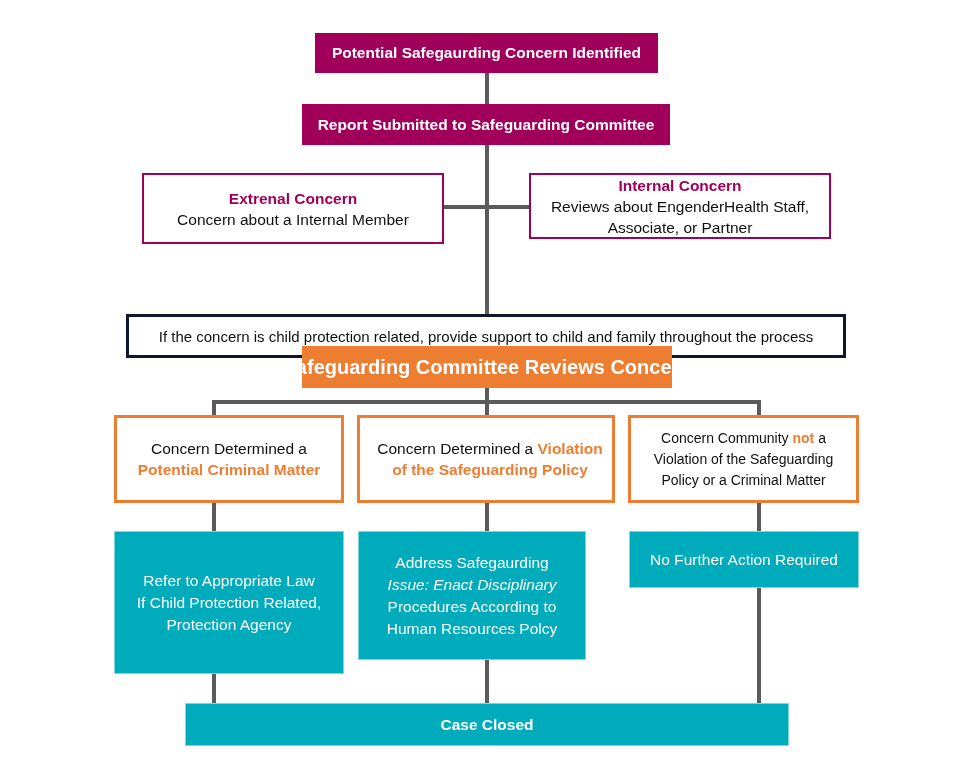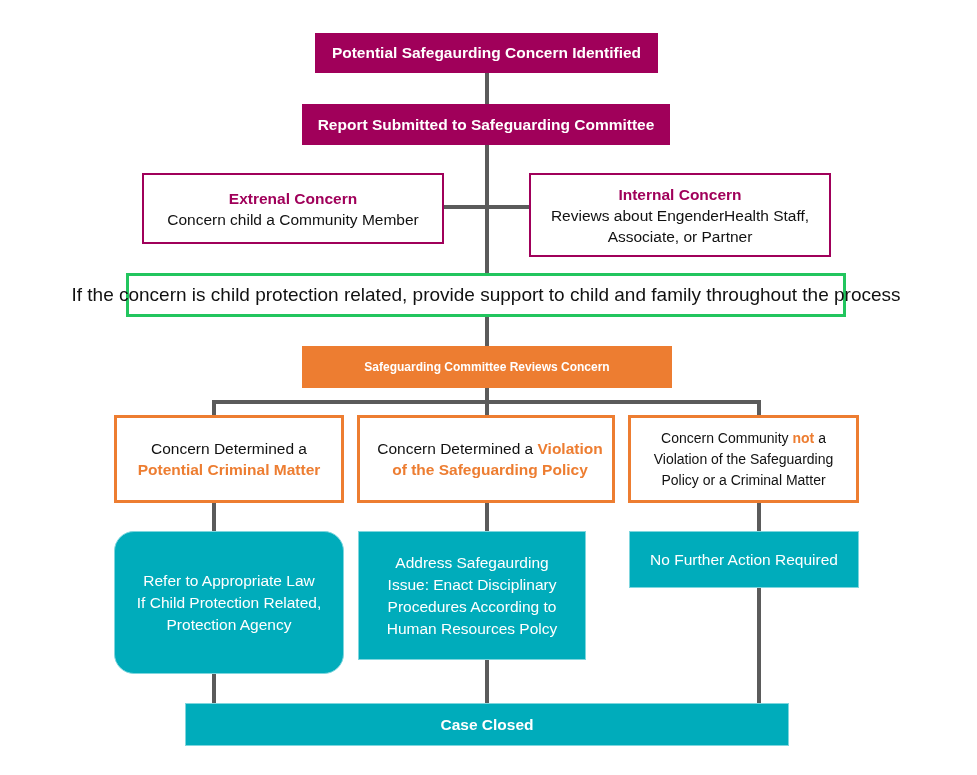--- a/index.html
+++ b/index.html
@@ -4,22 +4,22 @@
 <style>
   html, body { margin: 0; padding: 0; background: #ffffff; }
   body { width: 977px; height: 775px; position: relative; overflow: hidden;
          font-family: "Liberation Sans", sans-serif; }
   .line { position: absolute; background: #5b5b5b; }
   .box { position: absolute; box-sizing: border-box; display: flex; flex-direction: column;
          align-items: center; justify-content: center; text-align: center; }
   .magenta { background: #a0005a; color: #ffffff; font-weight: bold; font-size: 15.5px; }
   .magenta-outline { background: #ffffff; border: 2px solid #a0005a; color: #111; font-size: 15.5px; line-height: 21px; }
   .magenta-outline .head { color: #a0005a; font-weight: bold; }
-  .gray-outline { background: #ffffff; border: 3px solid #22c55e; color: #111; font-size: 19px; }
-  .orange { background: #ed7d31; color: #ffffff; font-weight: bold; font-size: 12px; }
+  .gray-outline { background: #ffffff; border: 3px solid #0f172a; color: #111; font-size: 15px; margin-top: 41px; }
+  .orange { background: #ed7d31; color: #ffffff; font-weight: bold; font-size: 20px; }
   .orange-outline { background: #ffffff; border: 3px solid #ed7d31; color: #111; font-size: 15.5px; line-height: 21px; }
   .orange-outline.small { font-size: 14px; line-height: 21px; }
   .hl { color: #ed7d31; font-weight: bold; }
   .teal { background: #00acbb; color: #ffffff; font-size: 15.5px; line-height: 22px; border: 1px solid #7fd6de; }
   .teal-bold { background: #00acbb; color: #ffffff; font-weight: bold; font-size: 15.5px; border: 1px solid #7fd6de; }
 </style>
 </head>
 <body>
 
 <div class="line" style="left:485px; top:72px; width:4px; height:631px;"></div>
@@ -31,24 +31,24 @@
 <div class="box magenta" style="left:315px; top:33px; width:343px; height:40px;">
   <span style="white-space: pre;">Potential Safegaurding Concern Identified</span>
 </div>
 
 <div class="box magenta" style="left:302px; top:104px; width:368px; height:41px;">
   <span style="white-space: pre;">Report Submitted to Safeguarding Committee</span>
 </div>
 
 <div class="box magenta-outline" style="left:142px; top:173px; width:302px; height:71px;">
   <span class="head" style="white-space: pre;">Extrenal Concern</span>
-  <span style="white-space: pre;">Concern child a Community Member</span>
+  <span style="white-space: pre;">Concern about a Internal Member</span>
 </div>
 
-<div class="box magenta-outline" style="left:529px; top:173px; width:302px; height:84px;">
+<div class="box magenta-outline" style="left:529px; top:173px; width:302px; height:66px;">
   <span class="head" style="white-space: pre;">Internal Concern</span>
   <span style="white-space: pre;">Reviews about EngenderHealth Staff,</span>
   <span style="white-space: pre;">Associate, or Partner</span>
 </div>
 
 <div class="box gray-outline" style="left:126px; top:273px; width:720px; height:44px;">
   <span style="white-space: pre;">If the concern is child protection related, provide support to child and family throughout the process</span>
 </div>
 
 <div class="box orange" style="left:302px; top:346px; width:370px; height:42px;">
@@ -64,29 +64,29 @@
   <span><span style="white-space: pre;">Concern Determined a </span><span class="hl" style="white-space: pre;">Violation</span></span>
   <span class="hl" style="white-space: pre;">of the Safeguarding Policy</span>
 </div>
 
 <div class="box orange-outline small" style="left:628px; top:415px; width:231px; height:88px;">
   <span><span style="white-space: pre;">Concern Community </span><span class="hl" style="white-space: pre;">not</span><span style="white-space: pre;"> a</span></span>
   <span style="white-space: pre;">Violation of the Safeguarding</span>
   <span style="white-space: pre;">Policy or a Criminal Matter</span>
 </div>
 
-<div class="box teal" style="left:114px; top:531px; width:230px; height:143px;border-radius:20px;">
+<div class="box teal" style="left:114px; top:531px; width:230px; height:143px;">
   <span style="white-space: pre;">Refer to Appropriate Law</span>
   <span style="white-space: pre;">If Child Protection Related,</span>
   <span style="white-space: pre;">Protection Agency</span>
 </div>
 
 <div class="box teal" style="left:358px; top:531px; width:228px; height:129px;">
   <span style="white-space: pre;">Address Safegaurding</span>
-  <span style="white-space: pre;">Issue: Enact Disciplinary</span>
+  <span style="white-space: pre; font-style: italic;">Issue: Enact Disciplinary</span>
   <span style="white-space: pre;">Procedures According to</span>
   <span style="white-space: pre;">Human Resources Polcy</span>
 </div>
 
 <div class="box teal" style="left:629px; top:531px; width:230px; height:57px; justify-content:flex-start; padding-top:17px;">
   <span style="white-space: pre;">No Further Action Required</span>
 </div>
 
 <div class="box teal-bold" style="left:185px; top:703px; width:604px; height:43px;">
   <span style="white-space: pre;">Case Closed</span>

